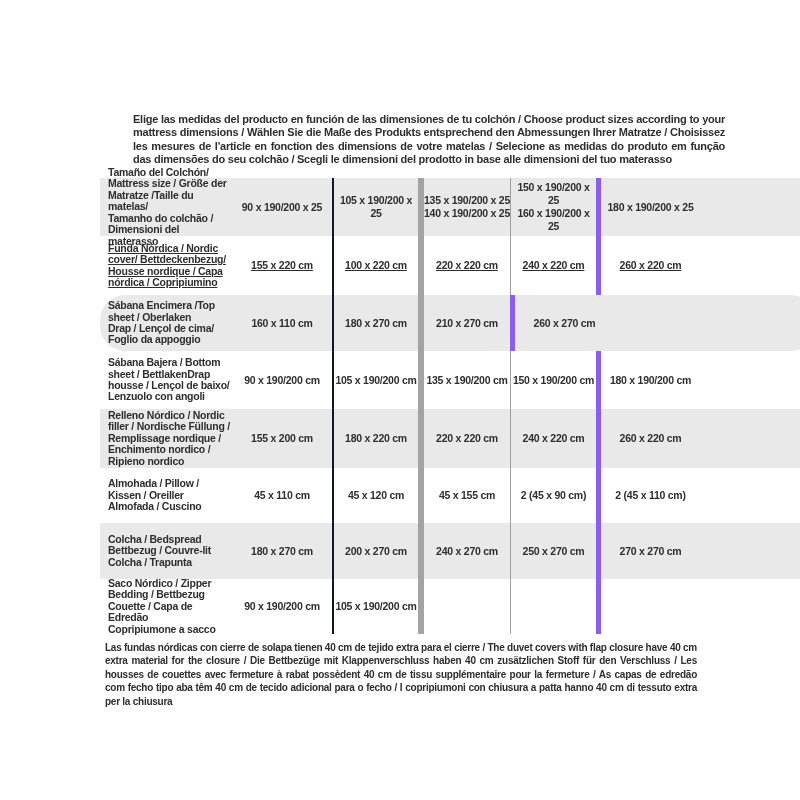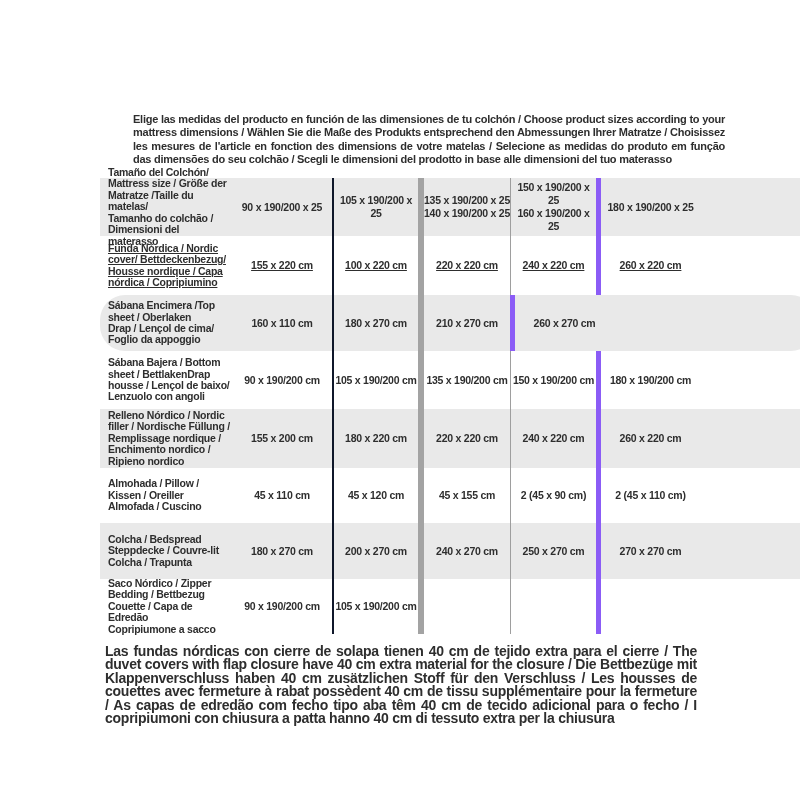--- a/index.html
+++ b/index.html
@@ -74,21 +74,21 @@
   .cell.c1 { width: 100px; }
   .cell.c2 { width: 86px;  border-left: 2px solid #0f172a; }
   .cell.c3 { width: 92px;  border-left: 6px solid #a3a3a3; }
   .cell.c4 { width: 86px;  border-left: 1px solid #9e9e9e; }
   .cell.c5 { width: 104px; border-left: 5px solid #8b5cf6; }
   .footnote {
     position: absolute;
     left: 105px;
     top: 631px;
     width: 592px;
-    font-size: 14px;
+    font-size: 10px;
     font-weight: bold;
     line-height: 13.4px;
     letter-spacing: -0.25px;
     text-align: justify;
     color: #2e2e2e;
   }
 </style>
 </head>
 <body>
 
@@ -167,21 +167,21 @@
 Almofada / Cuscino</div>
       <div class="cell val c1">45 x 110 cm</div>
       <div class="cell val c2">45 x 120 cm</div>
       <div class="cell val c3">45 x 155 cm</div>
       <div class="cell val c4">2 (45 x 90 cm)</div>
       <div class="cell val c5">2 (45 x 110 cm)</div>
     </div>
 
     <div class="t-row r6 shaded">
       <div class="cell label">Colcha / Bedspread
-Steppdecke / Couvre-lit
+Bettbezug / Couvre-lit
 Colcha / Trapunta</div>
       <div class="cell val c1">180 x 270 cm</div>
       <div class="cell val c2">200 x 270 cm</div>
       <div class="cell val c3">240 x 270 cm</div>
       <div class="cell val c4">250 x 270 cm</div>
       <div class="cell val c5">270 x 270 cm</div>
     </div>
 
     <div class="t-row r7">
       <div class="cell label">Saco Nórdico / Zipper

